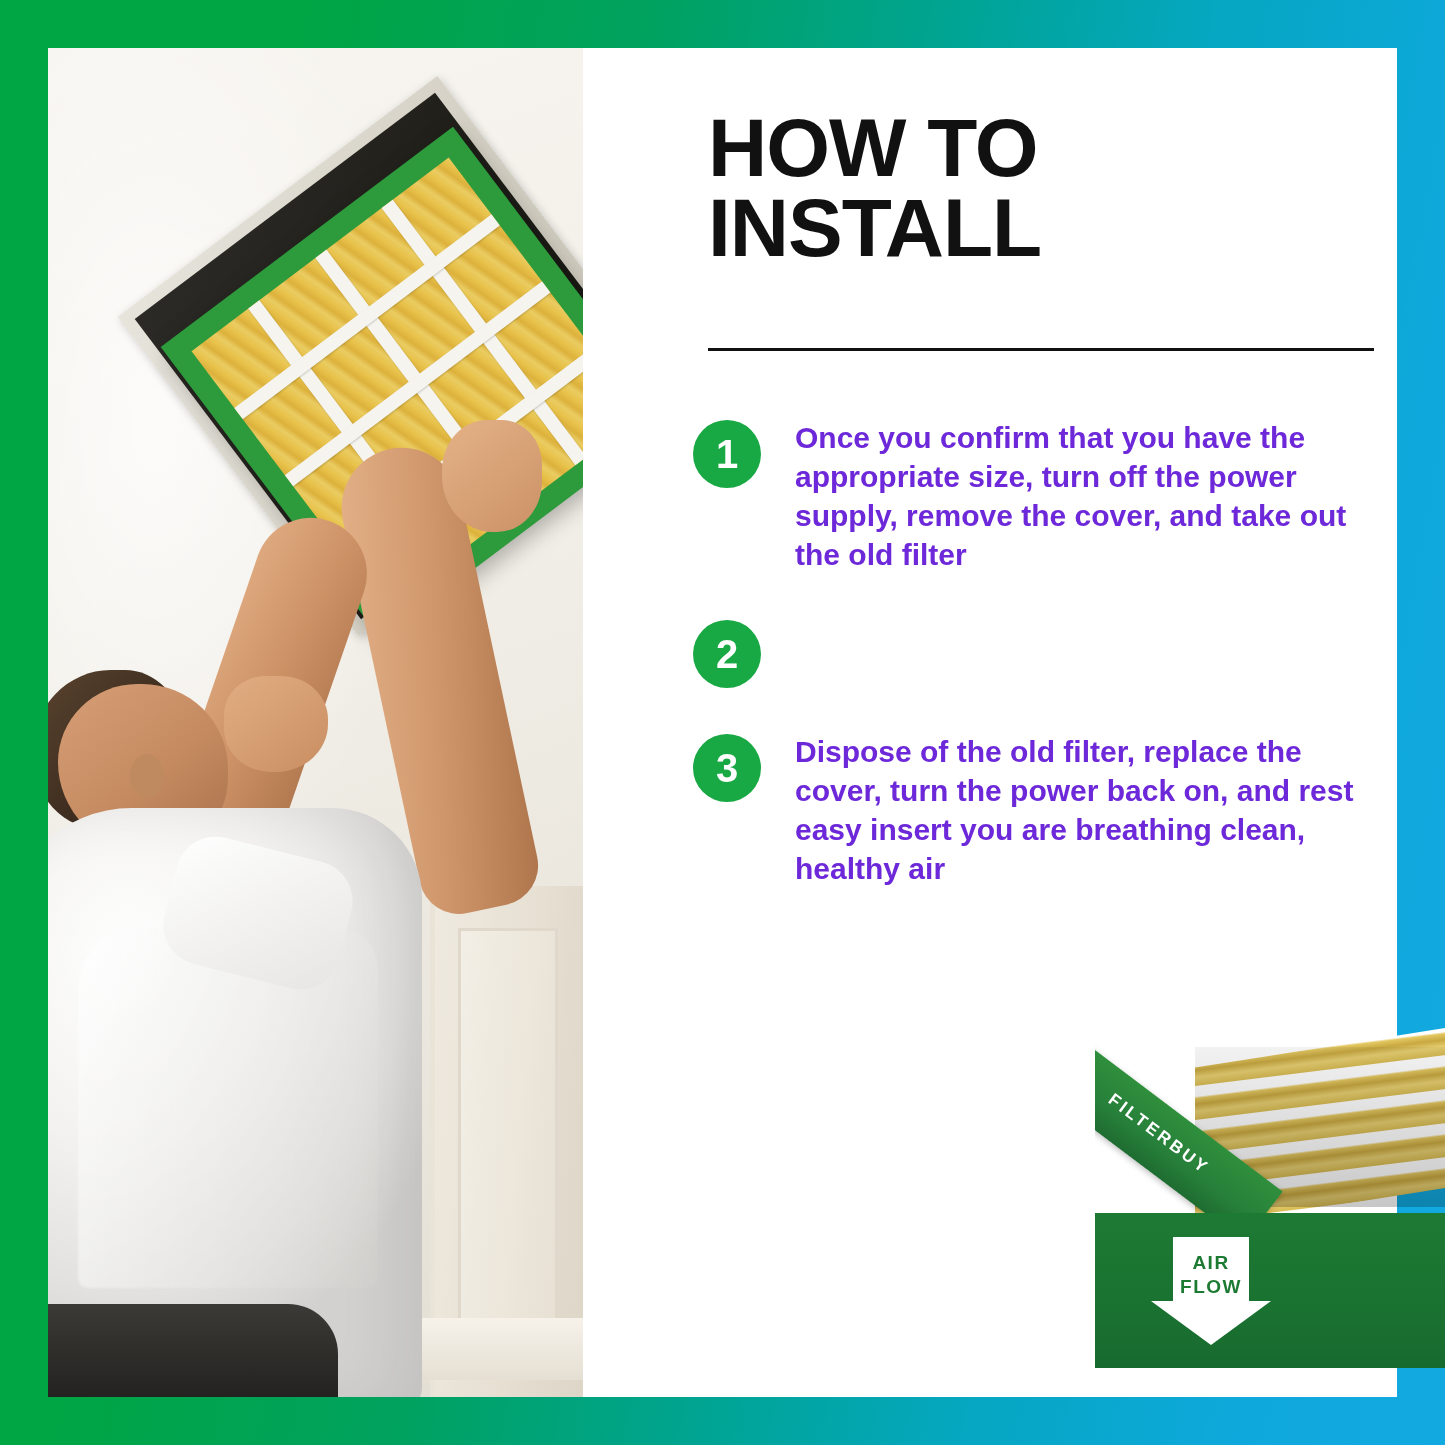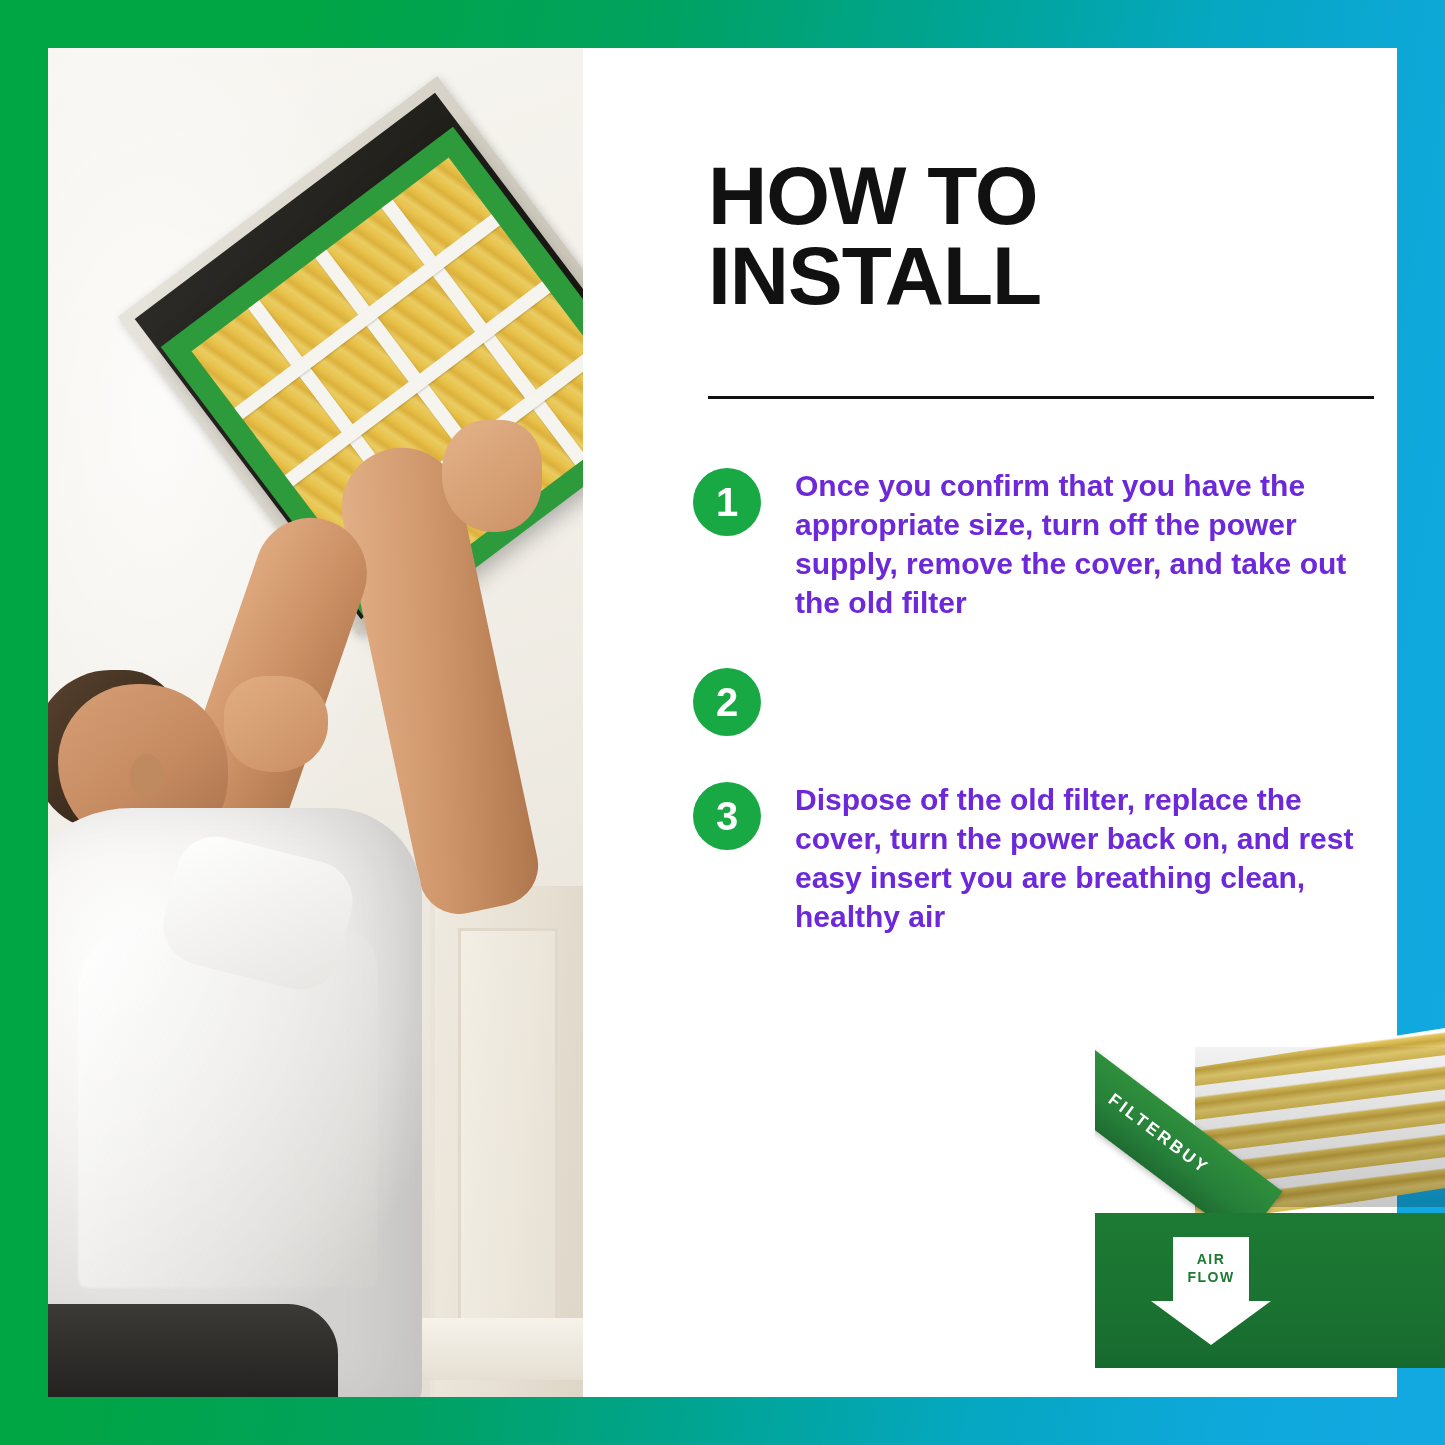--- a/index.html
+++ b/index.html
@@ -216,21 +216,20 @@
     background: linear-gradient(140deg, #ffffff, #e6e5e2);
   }
 
   
   #content {
     position: absolute;
     left: 535px;
     top: 0;
     width: 814px;
     height: 1349px;
-    margin-top: 48px;
   }
   #title {
     position: absolute;
     left: 125px;
     top: 60px;
     width: 640px;
     color: #111111;
     font-size: 82px;
     line-height: 0.98;
     font-weight: 800;
@@ -357,21 +356,21 @@
     border-left: 60px solid transparent;
     border-right: 60px solid transparent;
     border-top: 44px solid #ffffff;
   }
   .pr-arrow-label {
     position: absolute;
     left: 0; top: 14px;
     width: 120px;
     text-align: center;
     color: #1d7a33;
-    font-size: 14px;
+    font-size: 19px;
     font-weight: bold;
     line-height: 1.25;
     letter-spacing: 1.5px;
   }
 </style>
 </head>
 <body>
 
 <div id="canvas">
 

